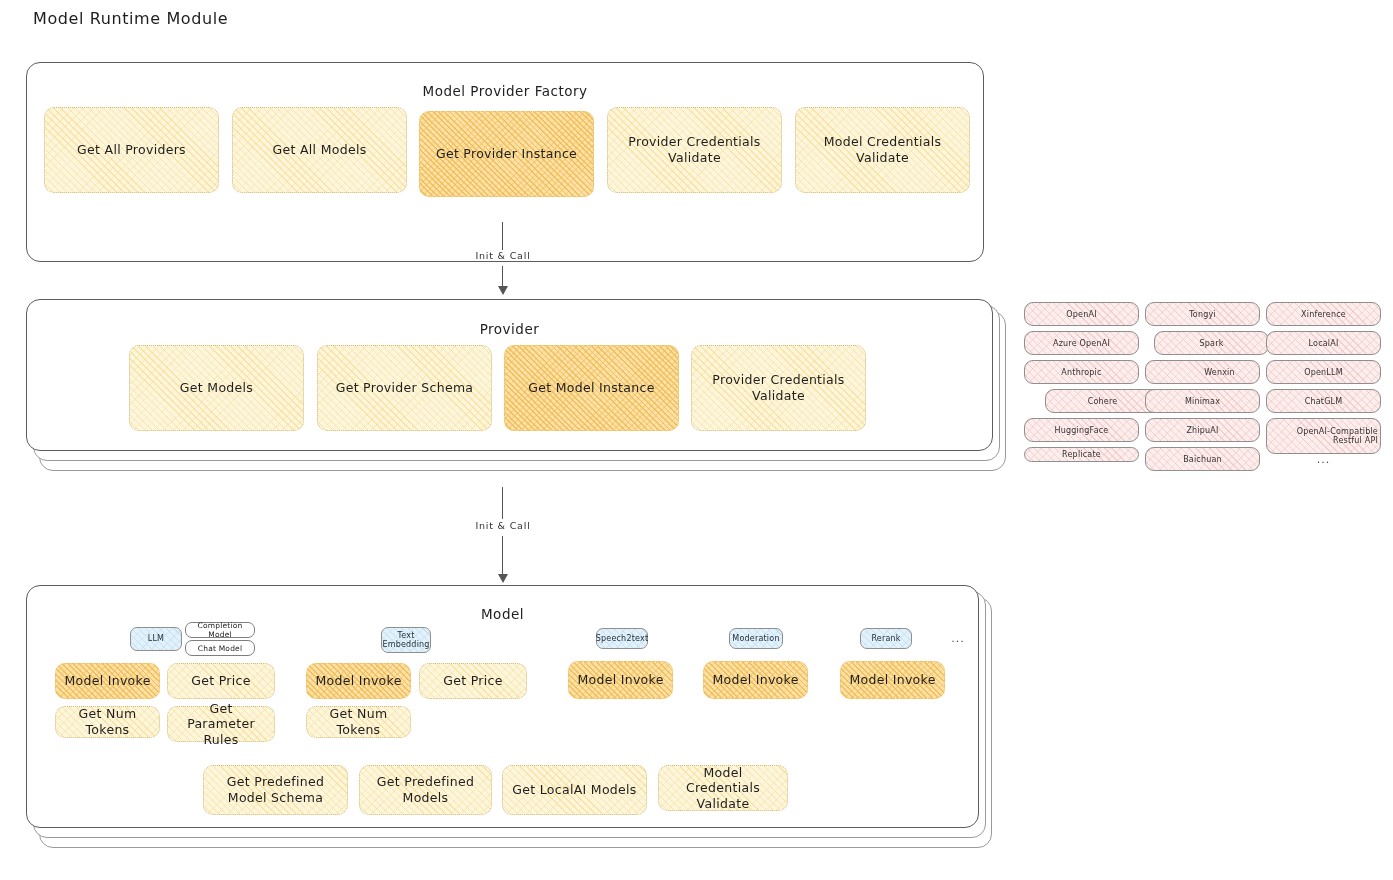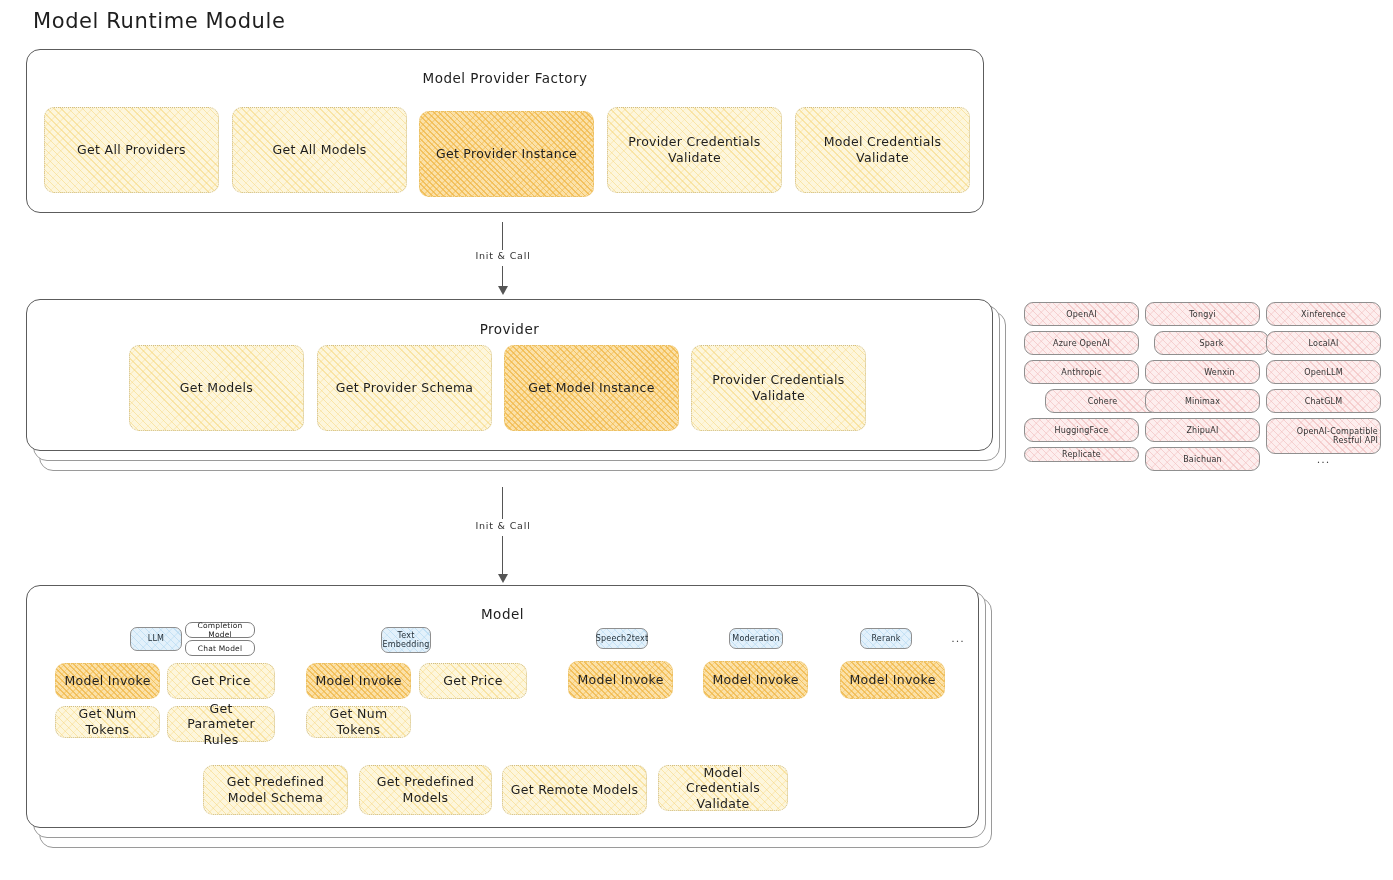--- a/index.html
+++ b/index.html
@@ -6,21 +6,21 @@
   html,body{margin:0;padding:0;background:#ffffff;}
   body{
     width:1393px;height:880px;position:relative;overflow:hidden;
     font-family:"DejaVu Sans","Liberation Sans",sans-serif;
     color:#1e1e1e;
   }
   .abs{position:absolute;box-sizing:border-box;}
 
   
   #page-title{
-    left:33px;top:9px;font-size:21px;letter-spacing:.6px;color:#1e1e1e;
+    left:33px;top:9px;font-size:16px;letter-spacing:.6px;color:#1e1e1e;
   }
 
   
   .card{
     border:1.4px solid #5c5c5c;border-radius:14px;background:#fff;
   }
   .card-shadowlayer{
     border:1.3px solid #9a9a9a;border-radius:14px;background:#fff;
   }
   .card-title{
@@ -87,21 +87,21 @@
     font-size:9.5px;letter-spacing:.8px;color:#333;text-align:center;
     background:#fff;padding:0 4px;white-space:nowrap;
   }
   .arrow-head{width:0;height:0;border-left:5px solid transparent;border-right:5px solid transparent;border-top:9px solid #555;}
 </style>
 </head>
 <body>
 
 <div class="abs" id="page-title">Model Runtime Module</div>
 
-<div class="abs card" style="left:26px;top:49px;width:958px;height:164px;padding-left:34px;">
+<div class="abs card" style="left:26px;top:62px;width:958px;height:200px;padding-left:34px;">
   <div class="card-title" style="top:20px;">Model Provider Factory</div>
 </div>
 <div class="abs leaf" style="left:44px;top:107px;width:175px;height:86px;">Get All Providers</div>
 <div class="abs leaf" style="left:232px;top:107px;width:175px;height:86px;">Get All Models</div>
 <div class="abs leaf hl" style="left:419px;top:111px;width:175px;height:86px;text-align:right;">Get Provider Instance</div>
 <div class="abs leaf" style="left:607px;top:107px;width:175px;height:86px;">Provider Credentials Validate</div>
 <div class="abs leaf" style="left:795px;top:107px;width:175px;height:86px;">Model Credentials Validate</div>
 
 <div class="abs" style="left:470px;top:222px;width:66px;height:74px;">
   <div class="abs arrow-line" style="left:32px;top:0;height:28px;"></div>
@@ -176,14 +176,14 @@
 <div class="abs pill-blue" style="left:729px;top:628px;width:54px;height:21px;">Moderation</div>
 <div class="abs leaf hl" style="left:703px;top:661px;width:105px;height:38px;">Model Invoke</div>
 
 <div class="abs pill-blue" style="left:860px;top:628px;width:52px;height:21px;">Rerank</div>
 <div class="abs leaf hl" style="left:840px;top:661px;width:105px;height:38px;">Model Invoke</div>
 
 <div class="abs dots" style="left:946px;top:629px;width:24px;height:18px;">...</div>
 
 <div class="abs leaf" style="left:203px;top:765px;width:145px;height:50px;">Get Predefined Model Schema</div>
 <div class="abs leaf" style="left:359px;top:765px;width:133px;height:50px;">Get Predefined Models</div>
-<div class="abs leaf" style="left:502px;top:765px;width:145px;height:50px;">Get Remote Models</div>
+<div class="abs leaf" style="left:502px;top:765px;width:145px;height:50px;">Get LocalAI Models</div>
 <div class="abs leaf" style="left:658px;top:765px;width:130px;height:46px;">Model Credentials Validate</div>
 
 </body></html>

